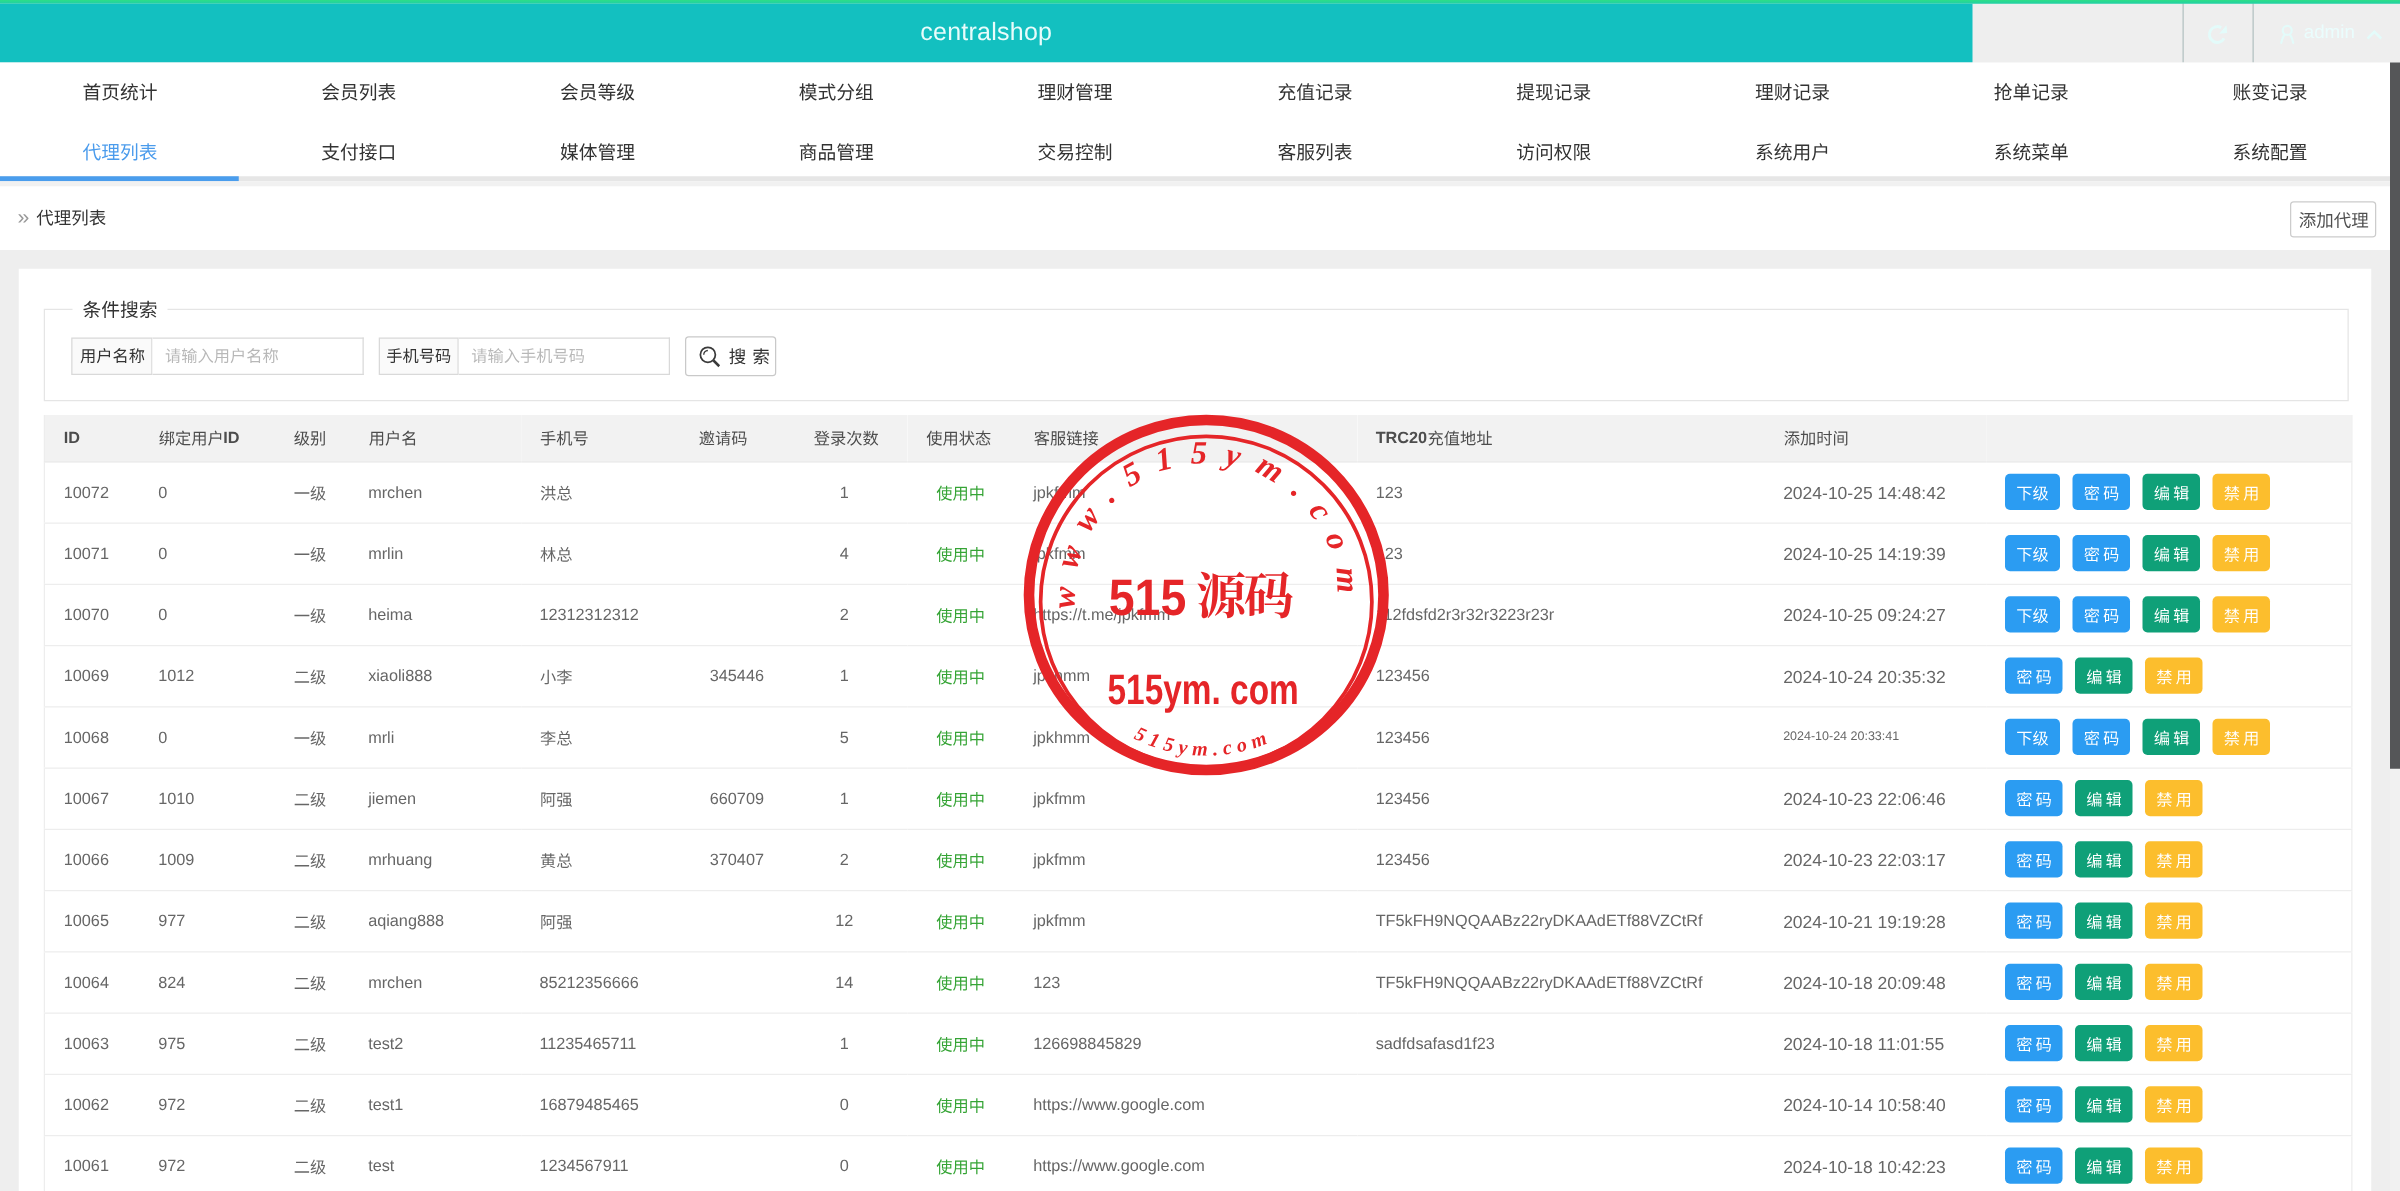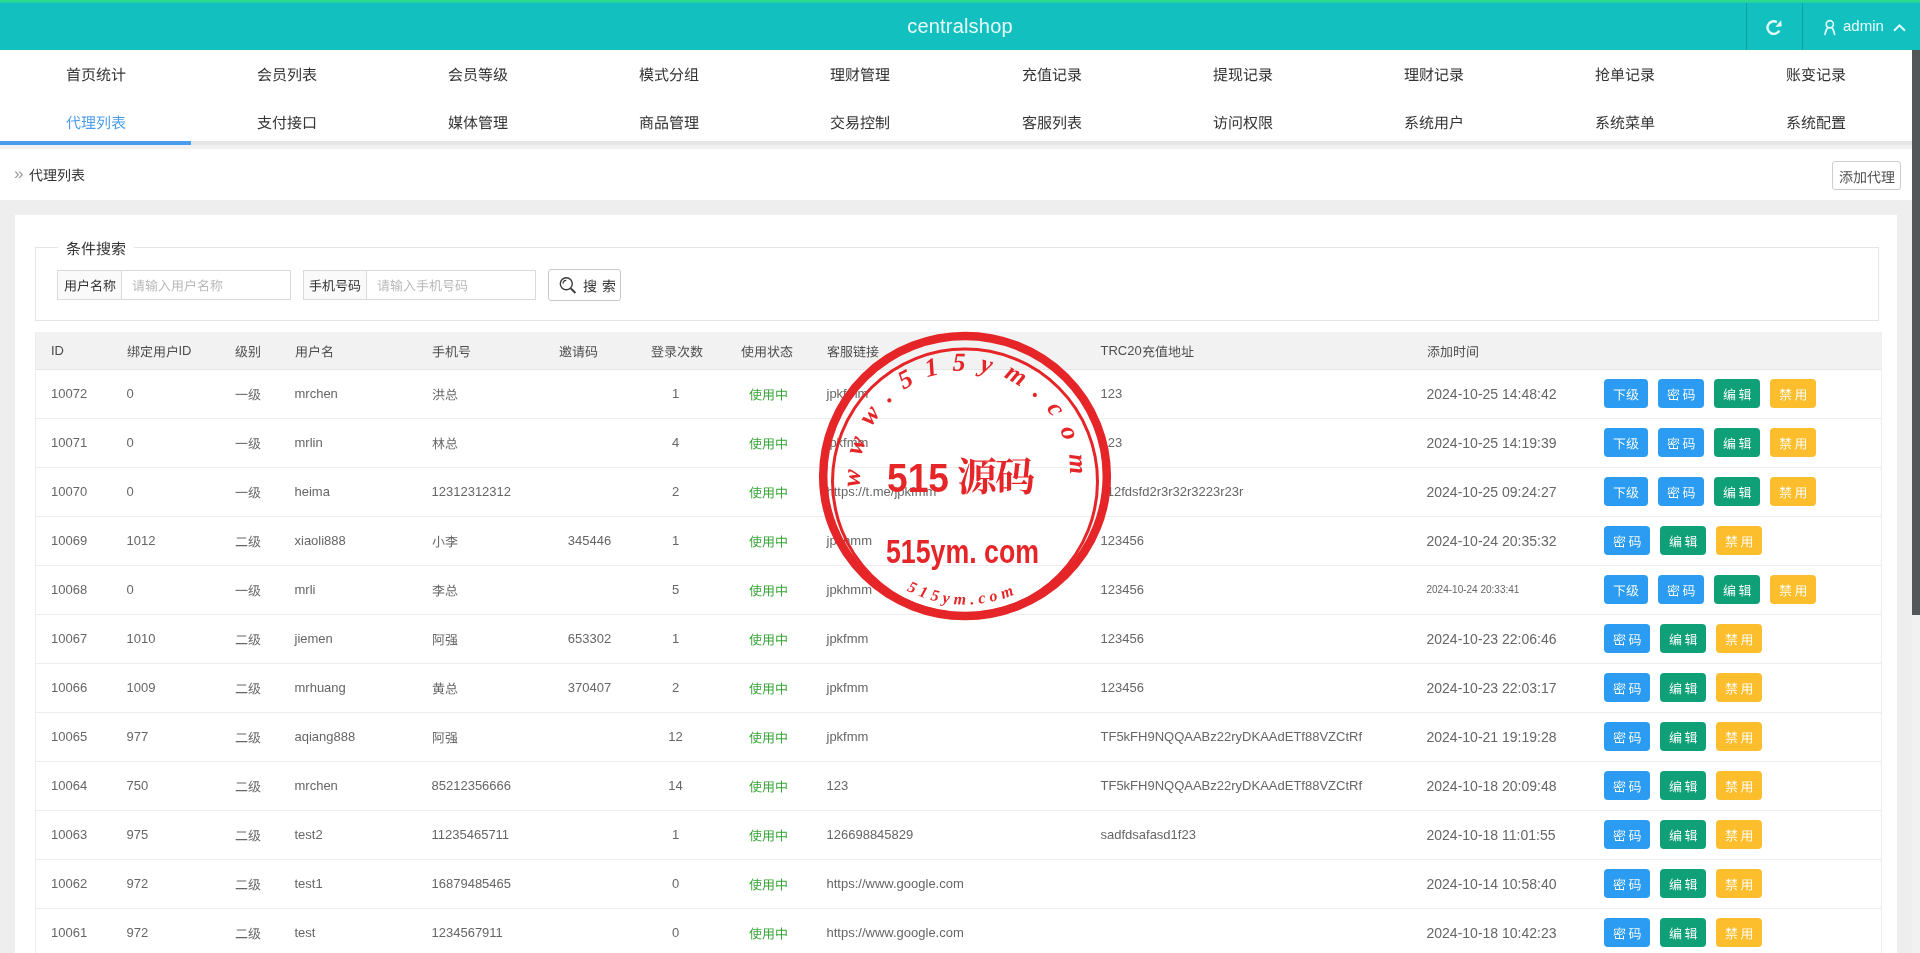--- a/index.html
+++ b/index.html
@@ -1,17 +1,17 @@
 <!DOCTYPE html>
 <html><head><meta charset="utf-8"><style>
 *{margin:0;padding:0;box-sizing:border-box}
 html,body{width:1920px;height:953px;overflow:hidden;font-family:"Liberation Sans",sans-serif;background:#eee}
 .ct{display:inline-block;vertical-align:middle}
 #strip{position:absolute;left:0;top:0;width:1920px;height:3px;background:linear-gradient(#2edd87,#20d0a5)}
-#hdr{position:absolute;left:0;top:3px;width:1920px;height:47px;background:#13c0c0}
+#hdr{position:absolute;left:0;top:3px;width:1578px;height:47px;background:#13c0c0}
 #hdr .title{position:absolute;left:0;right:0;top:0;height:47px;line-height:46px;text-align:center;color:#e8fcfb;font-size:20px;font-weight:normal;letter-spacing:0.2px}
 .hdiv{position:absolute;top:0;height:47px;width:1px;background:rgba(0,60,60,0.25)}
 #scrollbar{position:absolute;left:1912px;top:50px;width:8px;height:903px;background:#f1f1f1}
 #scrollbar .thumb{position:absolute;left:0;top:0;width:8px;height:565px;background:#555658}
 #nav{position:absolute;left:0;top:50px;width:1912px;height:96px;background:#fff}
 .nitem{position:absolute;width:191.2px;text-align:center;height:48px;line-height:48px}
 #navbar{position:absolute;left:0;top:141px;width:1912px;height:4px;background:#e6e6e6}
 #navbar .act{position:absolute;left:0;top:0;width:191px;height:4px;background:#4a9ded}
 #subbar{position:absolute;left:0;top:145px;width:1912px;height:4px;background:#f1f1f1}
 #crumb{position:absolute;left:0;top:149px;width:1912px;height:51px;background:#fff}
@@ -20,21 +20,21 @@
 #panel{position:absolute;left:15px;top:215px;width:1882px;height:738px;background:#fff}
 #fs{position:absolute;left:20px;top:32px;width:1844px;height:74px;border:1px solid #e5e5e5}
 #legend{position:absolute;left:22px;top:-9px;background:#fff;padding:0 8px}
 .srow{position:absolute;left:21px;top:22px;height:30px}
 .lbl{position:absolute;top:0;height:30px;border:1px solid #d9d9d9;background:#fafafa;text-align:center}
 .inp{position:absolute;top:0;height:30px;border:1px solid #d9d9d9;border-left:none;background:#fff}
 .ph{position:absolute;left:10px;top:0;height:28px;line-height:28px}
 #sbtn{position:absolute;left:512px;top:21px;width:73px;height:32px;border:1px solid #c9c9c9;border-radius:3px;background:#fff}
 table{border-collapse:collapse;table-layout:fixed}
 #tbl{position:absolute;left:20px;top:117px;width:1846px;border-left:1px solid #ededed;border-right:1px solid #ededed}
-th{background:#f2f2f2;height:37px;font-weight:normal;border-bottom:1px solid #e6e6e6}
+th{background:#f2f2f2;height:37px;font-weight:bold;border-bottom:1px solid #e6e6e6}
 td{height:49px;border-bottom:1px solid #ededed;font-size:13px;color:#666}
 th,td{text-align:left;padding:0 0 0 15px;white-space:nowrap;overflow:hidden}
 th.c,td.c{text-align:center;padding:0}
 .btn{display:inline-block;height:29px;line-height:29px;border-radius:4px;color:#fff;text-align:center;margin-right:10px;padding:0 9px;font-size:13px}
 .b-blue{background:#2b9cf2}
 .b-green{background:#0fa078}
 .b-yellow{background:#fcbe2d}
 #stamp{position:absolute;left:815px;top:326px;width:300px;height:300px}
 </style></head><body>
 <svg width="0" height="0" style="position:absolute">
@@ -820,21 +820,21 @@
           <td>1010</td>
           <td><svg class="ct" width="26" height="13" viewBox="0 0 26 13" fill="#666">
               <use href="#u4e8c" transform="translate(0.0,11.44) scale(0.0130)"></use>
               <use href="#u7ea7" transform="translate(13.0,11.44) scale(0.0130)"></use>
             </svg></td>
           <td>jiemen</td>
           <td><svg class="ct" width="26" height="13" viewBox="0 0 26 13" fill="#666">
               <use href="#u963f" transform="translate(0.0,11.44) scale(0.0130)"></use>
               <use href="#u5f3a" transform="translate(13.0,11.44) scale(0.0130)"></use>
             </svg></td>
-          <td class="c">653302</td>
+          <td class="c">660709</td>
           <td class="c" style="padding-right:10px">1</td>
           <td class="c"><svg class="ct" width="39" height="13" viewBox="0 0 39 13" fill="#35a435">
               <use href="#u4f7f" transform="translate(0.0,11.44) scale(0.0130)"></use>
               <use href="#u7528" transform="translate(13.0,11.44) scale(0.0130)"></use>
               <use href="#u4e2d" transform="translate(26.0,11.44) scale(0.0130)"></use>
             </svg></td>
           <td>jpkfmm</td>
           <td>123456</td>
           <td style="font-size:14px">2024-10-23 22:06:46</td>
           <td><span class="btn b-blue"><svg class="ct" width="28" height="13" viewBox="0 0 28 13" fill="#fff">
@@ -909,21 +909,21 @@
               </svg></span><span class="btn b-green"><svg class="ct" width="28" height="13" viewBox="0 0 28 13" fill="#fff">
                 <use href="#u7f16" transform="translate(0.0,11.44) scale(0.0130)"></use>
                 <use href="#u8f91" transform="translate(15.5,11.44) scale(0.0130)"></use>
               </svg></span><span class="btn b-yellow"><svg class="ct" width="28" height="13" viewBox="0 0 28 13" fill="#fff">
                 <use href="#u7981" transform="translate(0.0,11.44) scale(0.0130)"></use>
                 <use href="#u7528" transform="translate(15.5,11.44) scale(0.0130)"></use>
               </svg></span></td>
         </tr>
         <tr>
           <td>10064</td>
-          <td>750</td>
+          <td>824</td>
           <td><svg class="ct" width="26" height="13" viewBox="0 0 26 13" fill="#666">
               <use href="#u4e8c" transform="translate(0.0,11.44) scale(0.0130)"></use>
               <use href="#u7ea7" transform="translate(13.0,11.44) scale(0.0130)"></use>
             </svg></td>
           <td>mrchen</td>
           <td>85212356666</td>
           <td class="c"></td>
           <td class="c" style="padding-right:10px">14</td>
           <td class="c"><svg class="ct" width="39" height="13" viewBox="0 0 39 13" fill="#35a435">
               <use href="#u4f7f" transform="translate(0.0,11.44) scale(0.0130)"></use>

